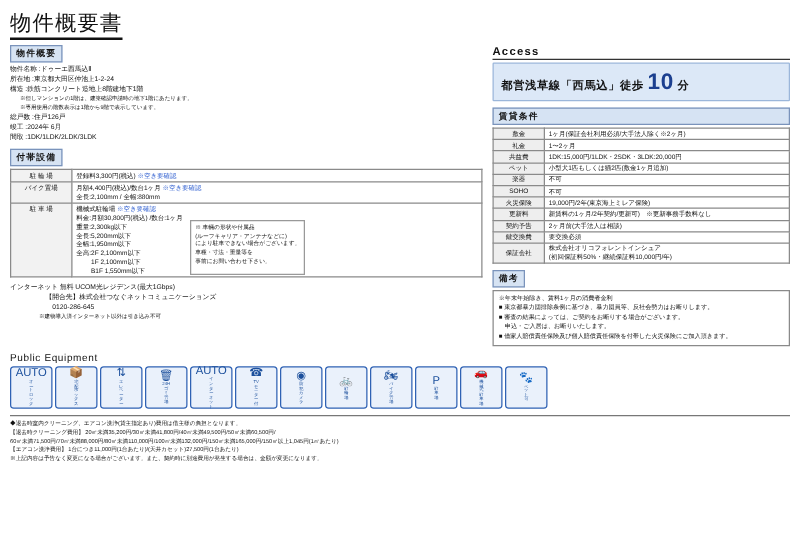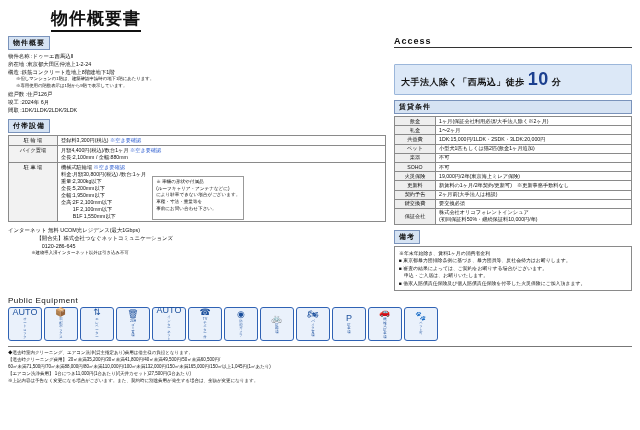--- a/index.html
+++ b/index.html
@@ -9,37 +9,37 @@
     font-family:"Liberation Sans", sans-serif;
     font-size:5.2px;
     color:#111;
     overflow:hidden;
   }
   .page{position:relative;width:640px;height:430px;box-sizing:border-box;padding:6px 8px;}
 
   
   .header{display:flex;align-items:flex-end;gap:10px;height:26px;}
   .doc-title{
-    font-size:17px;font-weight:bold;letter-spacing:1px;color:#111;
-    border-bottom:2px solid #111;line-height:1.1;padding-bottom:1px;margin-left:43px;
+    font-size:17px;font-weight:normal;letter-spacing:1px;color:#111;
+    border-bottom:2px solid #111;line-height:1.1;padding-bottom:1px;
   }
   .bldg-title{font-size:17px;font-weight:bold;letter-spacing:2px;color:#1b3f8f;line-height:1.1;}
 
   .columns{display:flex;gap:8px;margin-top:4px;}
   .col-left{width:378px;}
   .col-right{width:238px;}
 
   
   .sec-bar{
     background:#d6e3f3;border:1px solid #7a93bb;
     font-size:7px;font-weight:bold;letter-spacing:1px;
     padding:1px 4px;color:#111;display:inline-block;margin-bottom:2px;
   }
   .sec-bar-full{display:block;}
-  .sec-head-line{font-size:9px;font-weight:bold;letter-spacing:1px;border-bottom:1px solid #333;padding-bottom:1px;margin-bottom:16px;}
+  .sec-head-line{font-size:9px;font-weight:bold;letter-spacing:1px;border-bottom:1px solid #333;padding-bottom:1px;margin-bottom:2px;}
 
   
   .info{line-height:1.5;font-size:5.4px;}
   .info div{white-space:nowrap;}
   .indent{padding-left:8px;}
 
   
   table{border-collapse:collapse;width:100%;}
 
   
@@ -156,21 +156,21 @@
       </div>
 
     </div>
 
     <div class="col-right">
 
       <div class="sec-head-line">Access</div>
 
       <div class="access-box">
         <div class="access-line">
-          <span>大手法人除く「西馬込」</span><span>徒歩</span>
+          <span>都営浅草線「西馬込」</span><span>徒歩</span>
           <span class="big">10</span>
           <span>分</span>
         </div>
       </div>
 
       
       <div class="sec-bar sec-bar-full">賃貸条件</div>
       <table class="rent">
         <tbody>
             <tr>

